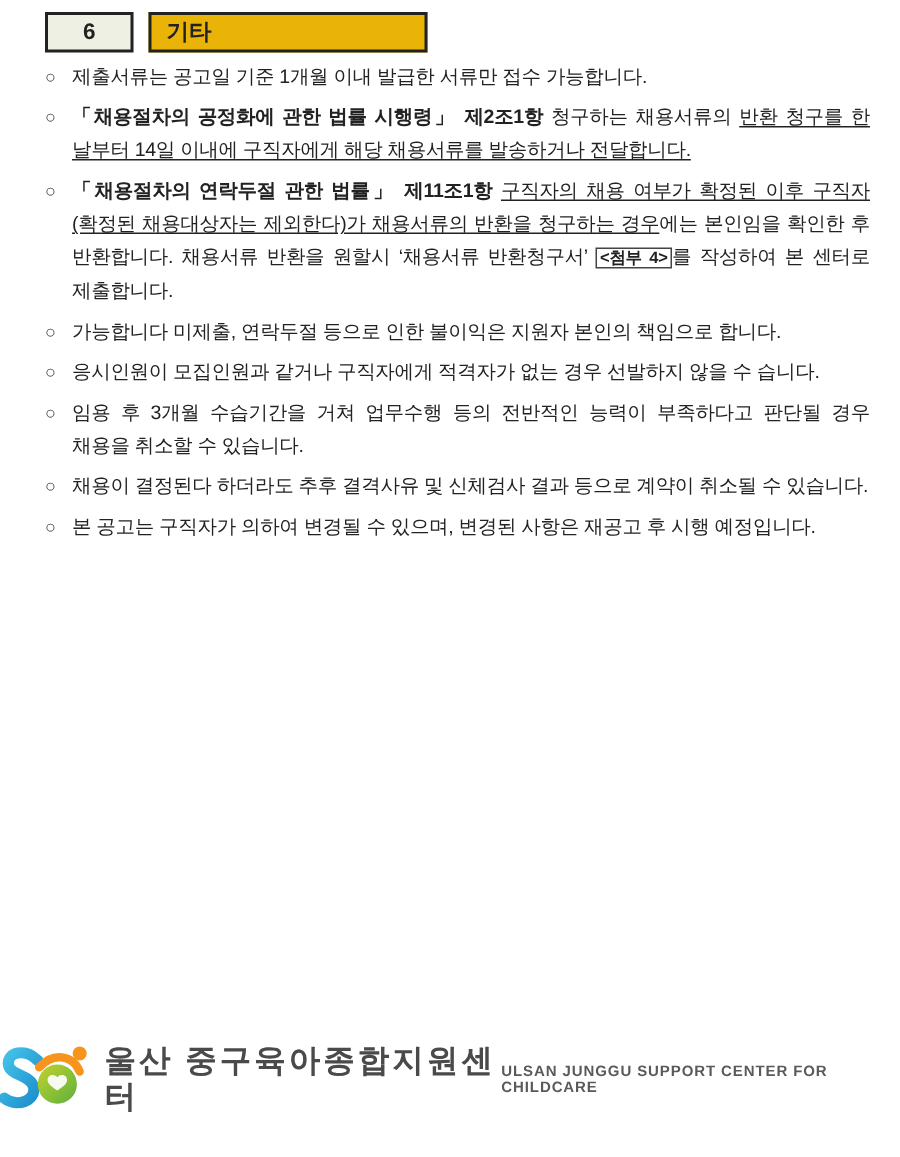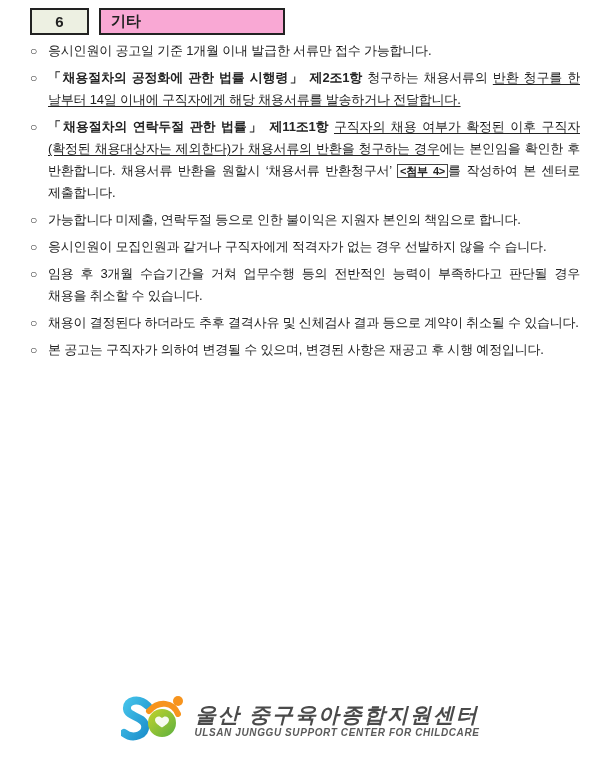--- a/index.html
+++ b/index.html
@@ -20,21 +20,21 @@
   }
   .num-box{
     width:55px;
     background:#edf0e2;
     border:2px solid #222;
     display:flex;align-items:center;justify-content:center;
     font-weight:bold;font-size:15px;
   }
   .title-box{
     width:172px;
-    background:#f9a8d4;
+    background:#eab308;
     border:2px solid #222;
     display:flex;align-items:center;
     padding-left:10px;
     font-weight:bold;font-size:15px;
   }
   
   .bullets{
     position:absolute;top:40px;left:30px;width:550px;
     list-style:none;margin:0;padding:0;
   }
@@ -66,21 +66,21 @@
     padding:0 2px;
     white-space:nowrap;
     margin-top:24px;
   }
   
   .footer{
     position:absolute;top:694px;left:0;right:0;
     display:flex;justify-content:center;align-items:center;gap:10px;
   }
   .logo-mark{width:64px;height:52px;}
-  .logo-text{display:flex;flex-direction:column;align-items:center;font-style:italic;}
+  .logo-text{display:flex;flex-direction:row;align-items:center;}
   .logo-kr{
     font-size:21px;
     font-weight:bold;
     color:#4a4a4a;
     letter-spacing:2px;
     line-height:24px;
   }
   .logo-en{
     font-size:10px;
     font-weight:bold;
@@ -95,21 +95,21 @@
 <div class="page">
 
   <div class="header">
     <div class="num-box">6</div>
     <div class="title-box">기타</div>
   </div>
 
   <ul class="bullets" id="bullets">
       <li>
         <span class="marker">○</span>
-        <span class="txt"><span class="seg-normal">응시인원이 공고일 기준 1개월 이내 발급한 서류만 접수 가능합니다.</span></span>
+        <span class="txt"><span class="seg-normal">제출서류는 공고일 기준 1개월 이내 발급한 서류만 접수 가능합니다.</span></span>
       </li>
       <li>
         <span class="marker">○</span>
         <span class="txt"><span class="seg-bold">「채용절차의 공정화에 관한 법률 시행령」 제2조1항 </span><span class="seg-normal">청구하는 채용서류의 </span><span class="seg-underline">반환 청구를 한 날부터 14일 이내에 구직자에게 해당 채용서류를 발송하거나 전달합니다.</span></span>
       </li>
       <li>
         <span class="marker">○</span>
         <span class="txt"><span class="seg-bold">「채용절차의 연락두절 관한 법률」 제11조1항 </span><span class="seg-underline">구직자의 채용 여부가 확정된 이후 구직자(확정된 채용대상자는 제외한다)가 채용서류의 반환을 청구하는 경우</span><span class="seg-normal">에는 본인임을 확인한 후 반환합니다. 채용서류 반환을 원할시 ‘채용서류 반환청구서’ </span><span class="seg-boxed">&lt;첨부 4&gt;</span><span class="seg-normal">를 작성하여 본 센터로 제출합니다.</span></span>
       </li>
       <li>

